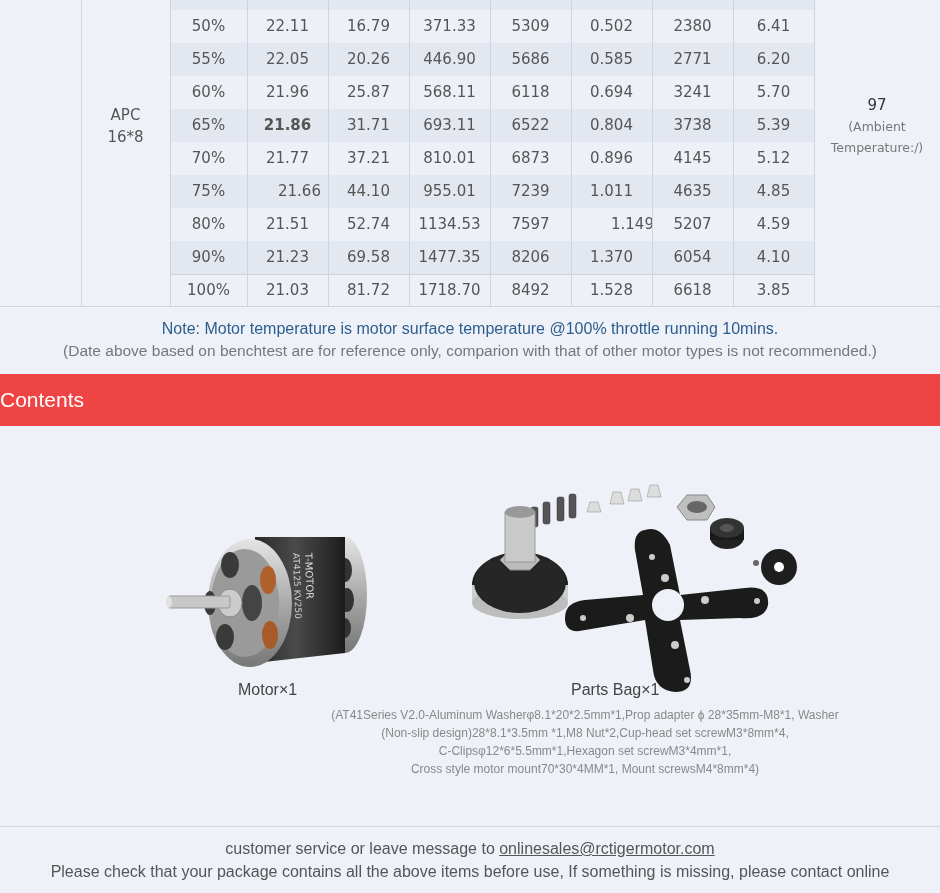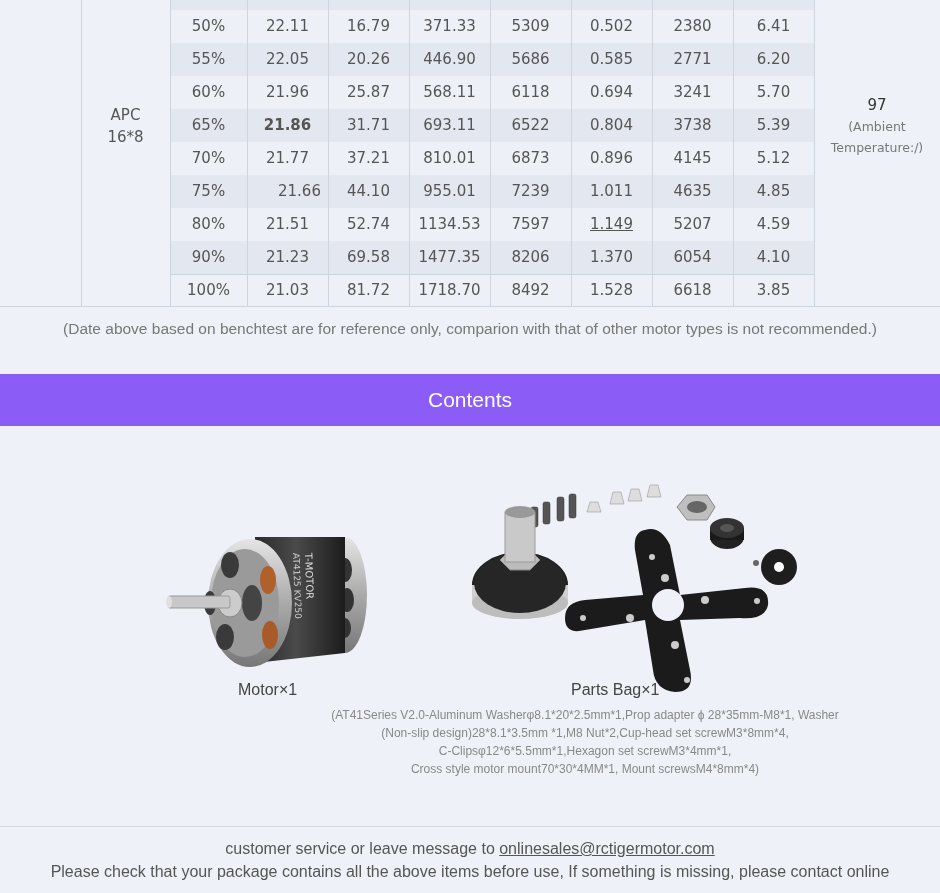--- a/index.html
+++ b/index.html
@@ -9,21 +9,21 @@
   .cell { position:absolute; height:33px; line-height:33px; text-align:center; font-size:15px; color:#555; }
   .rowbg { position:absolute; height:33px; }
   .hline { position:absolute; height:1px; background:#cfd5de; }
   .label-apc { position:absolute; left:81px; width:89px; top:104px; text-align:center; font-size:15px; line-height:22px; color:#555; }
   .temp { position:absolute; left:814px; width:126px; top:94px; text-align:center; }
   .temp .v { font-size:15px; color:#333; line-height:22px; }
   .temp .s { font-size:12.5px; color:#777; line-height:21px; }
   .note { position:absolute; left:0; width:940px; top:318px; text-align:center; }
   .note .n1 { font-family:"Liberation Sans", sans-serif; font-size:16px; color:#2d5d8e; line-height:22px; }
   .note .n2 { font-family:"Liberation Sans", sans-serif; font-size:15.5px; color:#777; line-height:22px; }
-  .banner { position:absolute; left:0; top:374px; width:940px; height:52px; background:#8b5cf6; color:#fff; text-align:center; line-height:52px; font-family:"Liberation Sans", sans-serif; font-size:21px; }
+  .banner { position:absolute; left:0; top:374px; width:940px; height:52px; background:#ef4444; color:#fff; line-height:52px; font-family:"Liberation Sans", sans-serif; font-size:21px; }
   .prod-label { position:absolute; font-family:"Liberation Sans", sans-serif; font-size:16px; color:#444; }
   .parts-desc { position:absolute; left:300px; width:570px; top:706px; text-align:center; font-family:"Liberation Sans", sans-serif; font-size:12px; color:#888; line-height:18px; }
   .footer-line { position:absolute; left:0; top:826px; width:940px; height:1px; background:#d4d9e1; }
   .footer { position:absolute; left:0; width:940px; top:837px; text-align:center; font-family:"Liberation Sans", sans-serif; font-size:16px; color:#555; line-height:23px; }
   .footer a { color:#555; text-decoration:underline; }
 </style>
 </head>
 <body>
 
 <div class="table-wrap" id="tbl">
@@ -81,21 +81,21 @@
     <div class="cell" style="left: 490px; width: 81px; top: 175px;">7239</div>
     <div class="cell" style="left: 571px; width: 81px; top: 175px;">1.011</div>
     <div class="cell" style="left: 652px; width: 81px; top: 175px;">4635</div>
     <div class="cell" style="left: 733px; width: 81px; top: 175px;">4.85</div>
     <div class="rowbg" style="left: 170px; width: 644px; top: 208px; background: rgb(237, 241, 247);"></div>
     <div class="cell" style="left: 170px; width: 77px; top: 208px;">80%</div>
     <div class="cell" style="left: 247px; width: 81px; top: 208px;">21.51</div>
     <div class="cell" style="left: 328px; width: 81px; top: 208px;">52.74</div>
     <div class="cell" style="left: 409px; width: 81px; top: 208px;">1134.53</div>
     <div class="cell" style="left: 490px; width: 81px; top: 208px;">7597</div>
-    <div class="cell" style="left: 571px; width: 81px; top: 208px; text-decoration: underline;">1.149</div>
+    <div class="cell" style="left: 592px; width: 81px; top: 208px;">1.149</div>
     <div class="cell" style="left: 652px; width: 81px; top: 208px;">5207</div>
     <div class="cell" style="left: 733px; width: 81px; top: 208px;">4.59</div>
     <div class="rowbg" style="left: 170px; width: 644px; top: 241px; background: rgb(227, 232, 240);"></div>
     <div class="cell" style="left: 170px; width: 77px; top: 241px;">90%</div>
     <div class="cell" style="left: 247px; width: 81px; top: 241px;">21.23</div>
     <div class="cell" style="left: 328px; width: 81px; top: 241px;">69.58</div>
     <div class="cell" style="left: 409px; width: 81px; top: 241px;">1477.35</div>
     <div class="cell" style="left: 490px; width: 81px; top: 241px;">8206</div>
     <div class="cell" style="left: 571px; width: 81px; top: 241px;">1.370</div>
     <div class="cell" style="left: 652px; width: 81px; top: 241px;">6054</div>
@@ -128,20 +128,21 @@
   <div>16*8</div>
 </div>
 
 <div class="temp">
   <div class="v">97</div>
   <div class="s">(Ambient</div>
   <div class="s">Temperature:/)</div>
 </div>
 
 <div class="note">
+  <div class="n1">Note: Motor temperature is motor surface temperature @100% throttle running 10mins.</div>
   <div class="n2">(Date above based on benchtest are for reference only, comparion with that of other motor types is not recommended.)</div>
 </div>
 
 <div class="banner">Contents</div>
 
 <div style="position:absolute;left:160px;top:525px;width:215px;height:150px;">
   <svg width="215" height="150" viewBox="0 0 215 150">
     <defs>
       <linearGradient id="can" x1="0" y1="0" x2="1" y2="0">
         <stop offset="0" stop-color="#2a2a2a"></stop>

